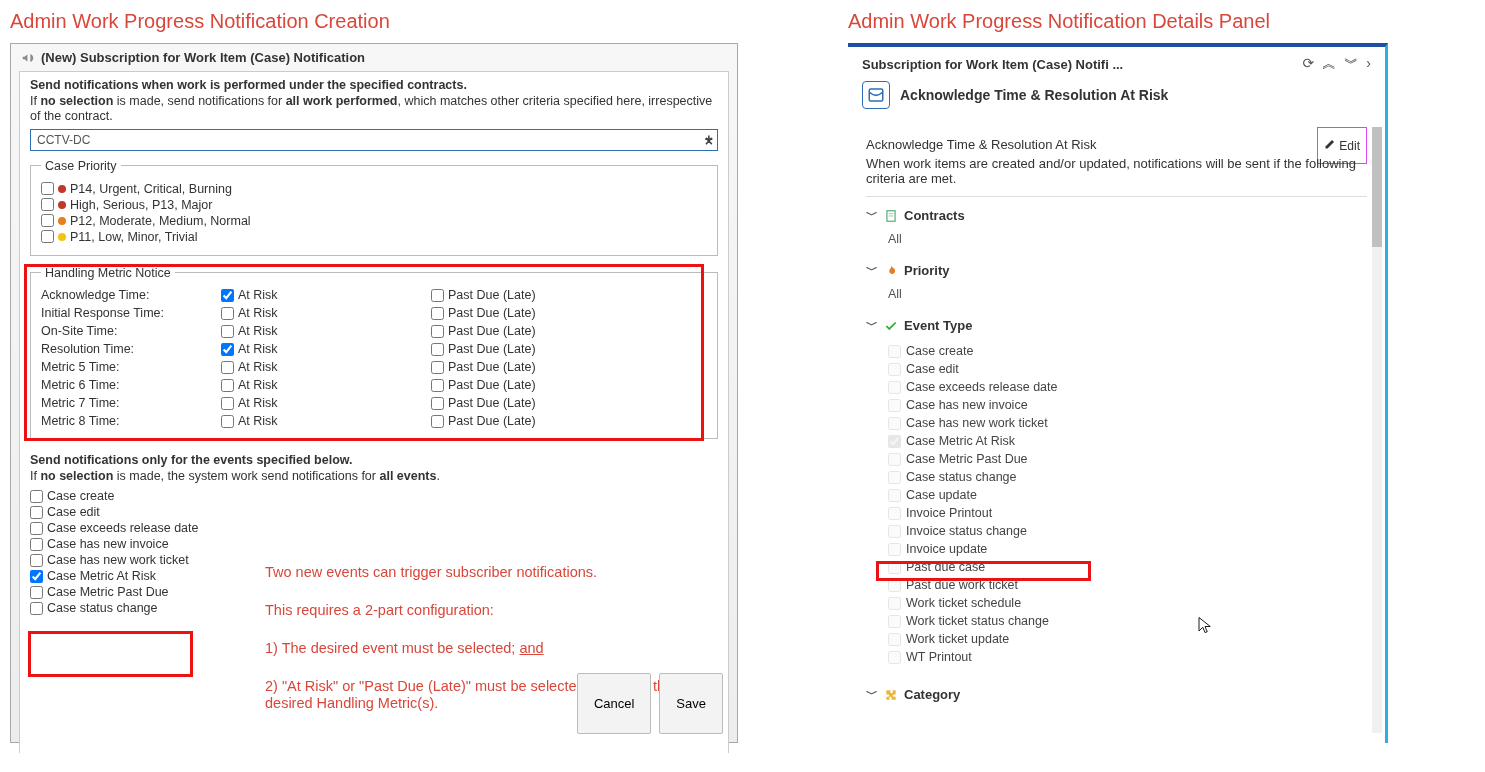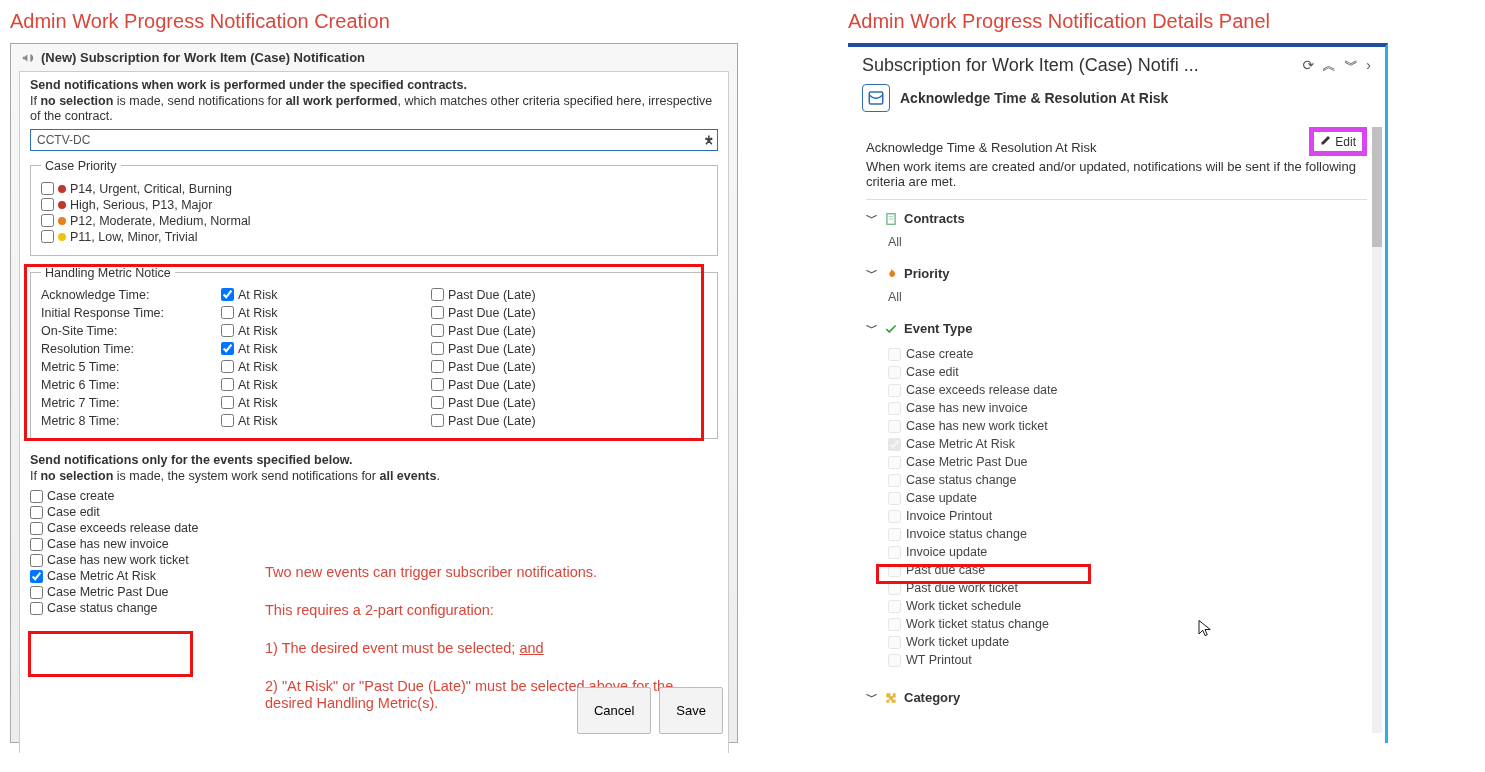--- a/index.html
+++ b/index.html
@@ -25,46 +25,46 @@
 .selectbox .plus, .selectbox .x { position: absolute; right: 4px; font-size: 14px; font-weight: bold; cursor: pointer; color:#444; line-height:1;}
 .selectbox .plus { top: 2px; } .selectbox .x { bottom: 2px; }
 
 fieldset { border: 1px solid #bbb; margin: 6px 0 10px 0; padding: 8px 10px 10px 10px; }
 legend { font-size: 12.5px; padding: 0 4px; color:#333;}
 
 .prio-row { display:flex; align-items:center; gap:4px; font-size:12.5px; padding:1px 0;}
 .prio-dot { width:8px; height:8px; border-radius:50%; display:inline-block;}
 
 .metric-grid { display:grid; grid-template-columns: 180px 210px 1fr; row-gap:4px; align-items:center; font-size:12.5px;}
-.metric-grid label { display:flex; align-items:flex-start; gap:4px; }
+.metric-grid label { display:flex; align-items:flex-end; gap:4px; }
 
 .events-list label { display:flex; align-items:center; gap:4px; font-size:12.5px; padding:1px 0;}
 input[type=checkbox]{ width:13px; height:13px; margin:0; }
 
 .red-box-1 { position:absolute; border:3px solid #e11; left:1px; width:680px; pointer-events:none;}
 .red-box-2 { position:absolute; border:3px solid #e11; left:17px; top:587px; width:165px; height:46px; pointer-events:none;}
 
 .annot { position:absolute; left:254px; color:#d9463a; font-size:14.5px; line-height:1.2;}
 .annot u { text-decoration: underline; }
 
 .dialog-footer { position:absolute; bottom:8px; right:14px; display:flex; gap:8px;}
-.btn { background:#f3f3f3; border:1px solid #bbb; padding:15px 16px; font-size:13px; cursor:pointer; border-radius:2px;}
+.btn { background:#f3f3f3; border:1px solid #bbb; padding:22px 16px; font-size:13px; cursor:pointer; border-radius:2px;}
 
 
 .panel { border-top:4px solid #1f4fa0; border-right:3px solid #2faee0; height:700px; position:relative; background:#fff;}
 .panel-scroll { position:absolute; right:3px; top:80px; bottom:10px; width:10px; background:#f0f0f0;}
 .panel-scroll-thumb{ background:#c0c0c0; width:100%; height:120px; margin-top:0;}
 .panel-header { display:flex; align-items:center; justify-content:space-between; padding:8px 14px 4px 14px;}
-.panel-header .crumb { font-size:18px; font-weight:normal; color:#333;}
+.panel-header .crumb { font-size:13px; font-weight:bold; color:#333;}
 .panel-icons { display:flex; gap:8px; color:#555; font-size:14px;}
 .panel-title-row { display:flex; align-items:center; gap:10px; padding:4px 14px 10px 14px;}
 .tile { width:28px; height:28px; border:1px solid #2d6fb7; border-radius:4px; display:flex; align-items:center; justify-content:center;}
 .tile svg { width:18px; height:18px; }
 .panel-title { font-weight:bold; font-size:14px;}
-.edit-btn { position:absolute; right:18px; top:80px; border:5px solid #d946ef; padding:2px 6px; font-size:12px; display:flex; align-items:center; gap:3px; background:#fff; cursor:pointer;}
+.edit-btn { position:absolute; right:18px; top:80px; border:1px solid #d946ef; padding:10px 6px; font-size:12px; display:flex; align-items:center; gap:3px; background:#fff; cursor:pointer;}
 .panel-content { padding: 18px 18px 10px 18px; font-size:13px; overflow:auto; height:calc(100% - 80px);}
 .subhead { font-size:13px; margin-bottom:4px;}
 .desc { font-size:13px; color:#333; border-bottom:1px solid #ddd; padding-bottom:10px; margin-bottom:10px;}
 
 .section { margin: 10px 0 4px 0;}
 .section-head { display:flex; align-items:center; gap:6px; font-weight:bold; font-size:13px; color:#333; cursor:pointer;}
 .chev { font-size:12px; color:#555;}
 .section-icon { width:14px; height:14px; display:inline-flex; align-items:center; justify-content:center;}
 .section-body { padding: 8px 0 6px 22px; font-size:12.5px; color:#555;}
 

